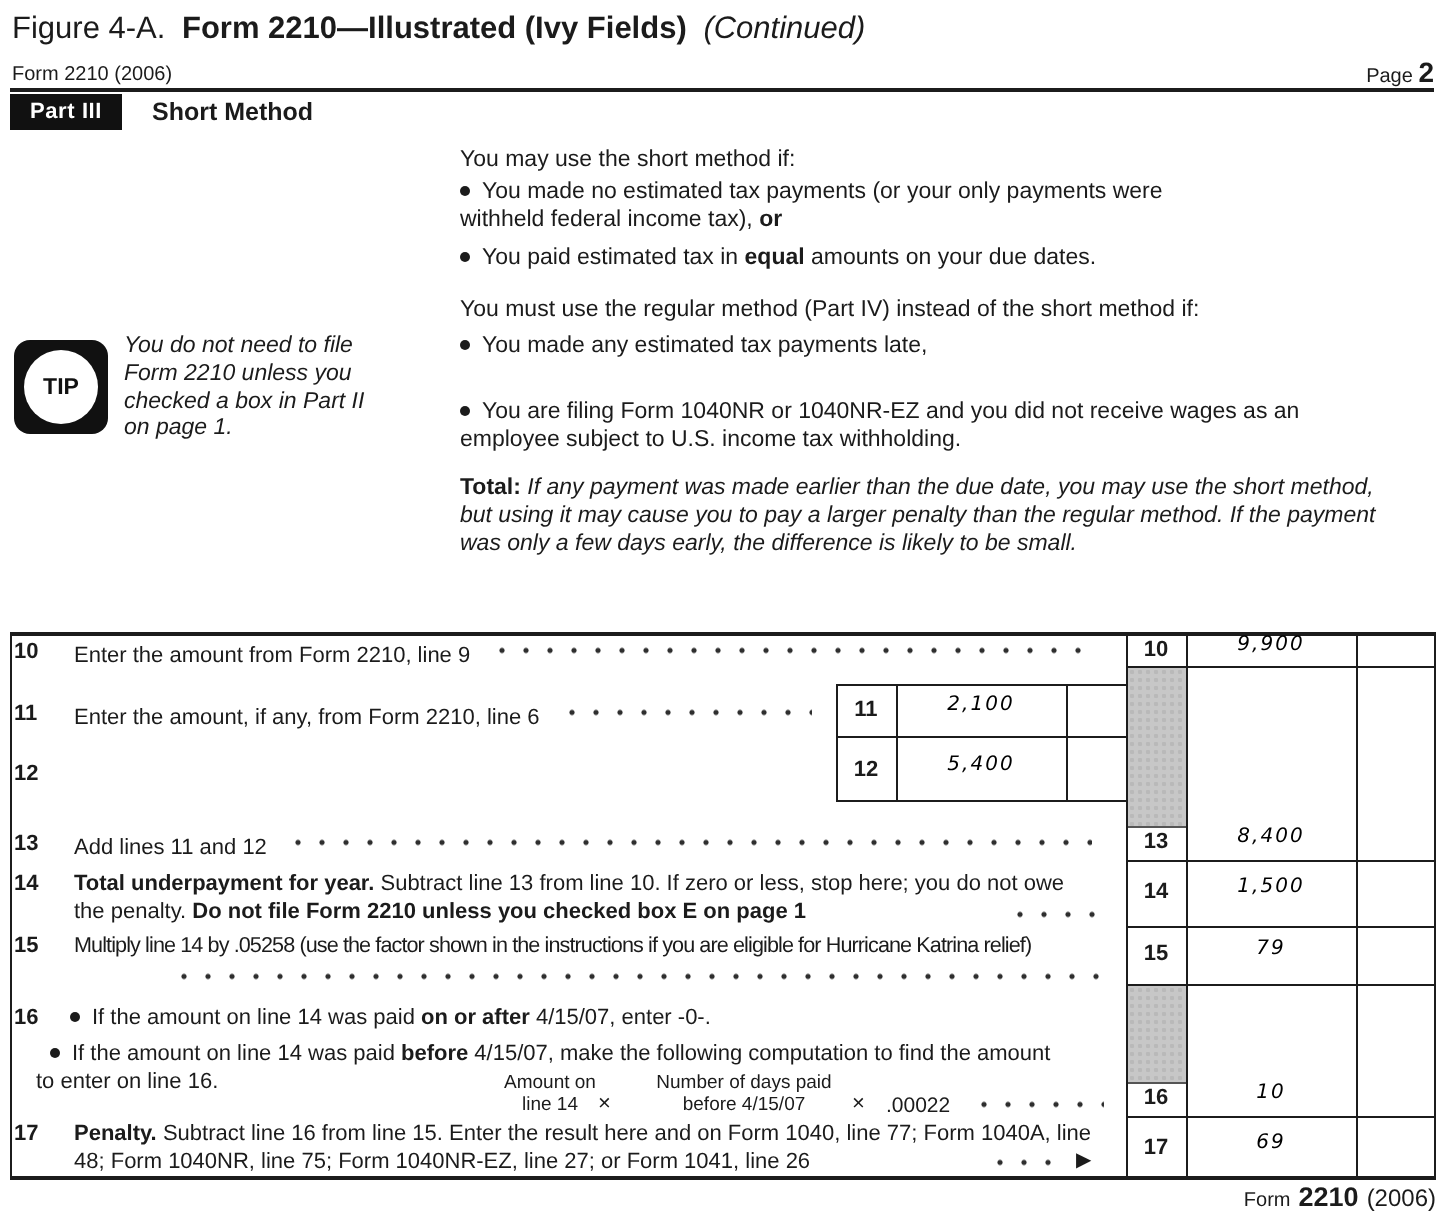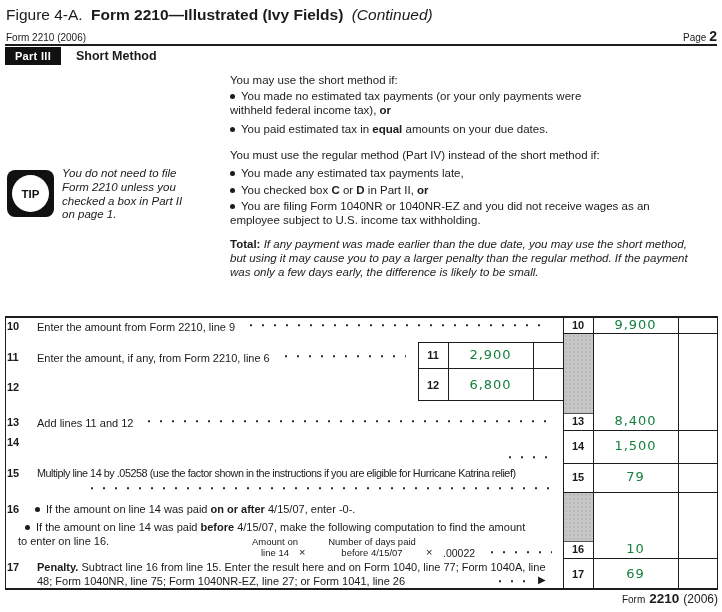--- a/index.html
+++ b/index.html
@@ -10,22 +10,22 @@
   .i{font-style:italic}
   .ln{position:absolute;background:#1c1c1c}
   .dots{background-image:radial-gradient(circle,#2e2e2e 1.1px,rgba(0,0,0,0) 1.5px);
         background-size:12px 12px;background-repeat:repeat-x;background-position:4px 78%}
   .lrow{position:absolute;display:flex;align-items:baseline;font-size:11px;line-height:13px}
   .lrow .dots{flex:1;height:11px;margin:0 6px 0 6px}
   .rowtxt{position:absolute;font-size:11px;line-height:13.6px}
   .num{position:absolute;font-weight:bold;font-size:11px;width:24px}
   .ncell{position:absolute;left:563px;width:30px;text-align:center;font-weight:bold;font-size:11px}
   .vcell{position:absolute;left:593px;width:85px;text-align:center}
-  .hand{font-family:"DejaVu Sans",sans-serif;font-size:13px;
-        letter-spacing:1px;color:#15803d}
+  .hand{font-family:"DejaVu Sans",sans-serif;font-style:italic;font-size:10px;
+        letter-spacing:1px;color:#000000}
   .gray{position:absolute;left:564px;width:29px;background-color:#c7c7c7;
         background-image:radial-gradient(circle,#b9b9b9 1px,rgba(0,0,0,0) 1.3px);
         background-size:4px 4px;border-bottom:1px solid #555}
   .bul{display:inline-block;width:5px;height:5px;background:#1b1b1b;border-radius:50%;
        margin:0 6px 1px 0;vertical-align:middle}
   .intro{position:absolute;left:230px;font-size:11.5px;line-height:13.6px}
   .cond{letter-spacing:-0.45px;font-size:10.8px}
   .small{font-size:9.5px;line-height:10.5px;text-align:center;position:absolute}
 </style>
 </head>
@@ -53,21 +53,20 @@
   <div class="intro" style="top:74px">You may use the short method if:</div>
 
   <div class="intro" style="top:90px;width:380px"><span class="bul"></span><span><span>You made no estimated tax payments (or your only payments were withheld federal income tax), </span><span class="b">or</span></span></div>
 
   <div class="intro" style="top:123px;width:420px;white-space:nowrap"><span class="bul"></span><span><span>You paid estimated tax in </span><span class="b">equal</span><span> amounts on your due dates.</span></span></div>
 
   <div class="intro" style="top:167px;white-space:nowrap"><span class="bul"></span><span><span>You made any estimated tax payments late,</span></span></div>
 
   <div class="intro" style="top:149px;white-space:nowrap">You must use the regular method (Part IV) instead of the short method if:</div>
 
-  <div class="intro" style="top:184px;white-space:nowrap"><span class="bul"></span><span><span>You checked box </span><span class="b">C</span><span> or </span><span class="b">D</span><span> in Part II, </span><span class="b">or</span></span></div>
 
   <div class="intro" style="top:200px;width:425px"><span class="bul"></span><span><span>You are filing Form 1040NR or 1040NR-EZ and you did not receive wages as an employee subject to U.S. income tax withholding.</span></span></div>
 
   <div class="intro" style="top:238px;width:465px;line-height:13.8px"><span class="b">Total: </span><span class="i">If any payment was made earlier than the due date, you may use the short method, but using it may cause you to pay a larger penalty than the regular method. If the payment was only a few days early, the difference is likely to be small.</span></div>
 
   <div class="abs" style="left:7px;top:170px;width:47px;height:47px;background:#111;border-radius:8px">
     <div style="position:absolute;left:5px;top:5px;width:37px;height:37px;background:#fff;border-radius:50%;
          display:flex;align-items:center;justify-content:center;font-weight:bold;font-size:11.5px;color:#111">TIP</div>
   </div>
   <div class="abs i" style="left:62px;top:167px;width:132px;font-size:11.5px;line-height:13.8px">You do not need to file Form 2210 unless you checked a box in Part II on page 1.</div>
@@ -103,35 +102,36 @@
   </div>
   <div class="ncell" style="top:319px">10</div>
   <div class="vcell hand" style="top:317px">9,900</div>
 
   <div class="num" style="left:7px;top:351px">11</div>
   <div class="lrow" style="left:37px;top:351px;width:375px">
     <span><span>Enter the amount, if any, from Form 2210, line 6</span></span>
     <span class="dots"></span>
   </div>
   <div class="ncell" style="left:418px;top:349px">11</div>
-  <div class="hand abs" style="left:448px;top:347px;width:85px;text-align:center">2,900</div>
+  <div class="hand abs" style="left:448px;top:347px;width:85px;text-align:center">2,100</div>
 
   <div class="num" style="left:7px;top:381px">12</div>
   <div class="ncell" style="left:418px;top:379px">12</div>
-  <div class="hand abs" style="left:448px;top:377px;width:85px;text-align:center">6,800</div>
+  <div class="hand abs" style="left:448px;top:377px;width:85px;text-align:center">5,400</div>
 
   <div class="num" style="left:7px;top:416px">13</div>
   <div class="lrow" style="left:37px;top:416px;width:515px">
     <span><span>Add lines 11 and 12</span></span>
     <span class="dots"></span>
   </div>
   <div class="ncell" style="top:415px">13</div>
   <div class="vcell hand" style="top:413px">8,400</div>
 
   <div class="num" style="left:7px;top:436px">14</div>
+  <div class="rowtxt" style="left:37px;top:436px;width:512px"><span class="b">Total underpayment for year. </span><span>Subtract line 13 from line 10. If zero or less, stop here; you do not owe the penalty. </span><span class="b">Do not file Form 2210 unless you checked box E on page 1</span></div>
   <div class="dots abs" style="left:500px;top:452px;width:52px;height:11px"></div>
   <div class="ncell" style="top:440px">14</div>
   <div class="vcell hand" style="top:438px">1,500</div>
 
   <div class="num" style="left:7px;top:467px">15</div>
   <div class="rowtxt cond" style="left:37px;top:467px;width:516px"><span>Multiply line 14 by .05258 (use the factor shown in the instructions if you are eligible for Hurricane Katrina relief)</span></div>
   <div class="dots abs" style="left:82px;top:483px;width:470px;height:11px"></div>
   <div class="ncell" style="top:471px">15</div>
   <div class="vcell hand" style="top:469px">79</div>
 

